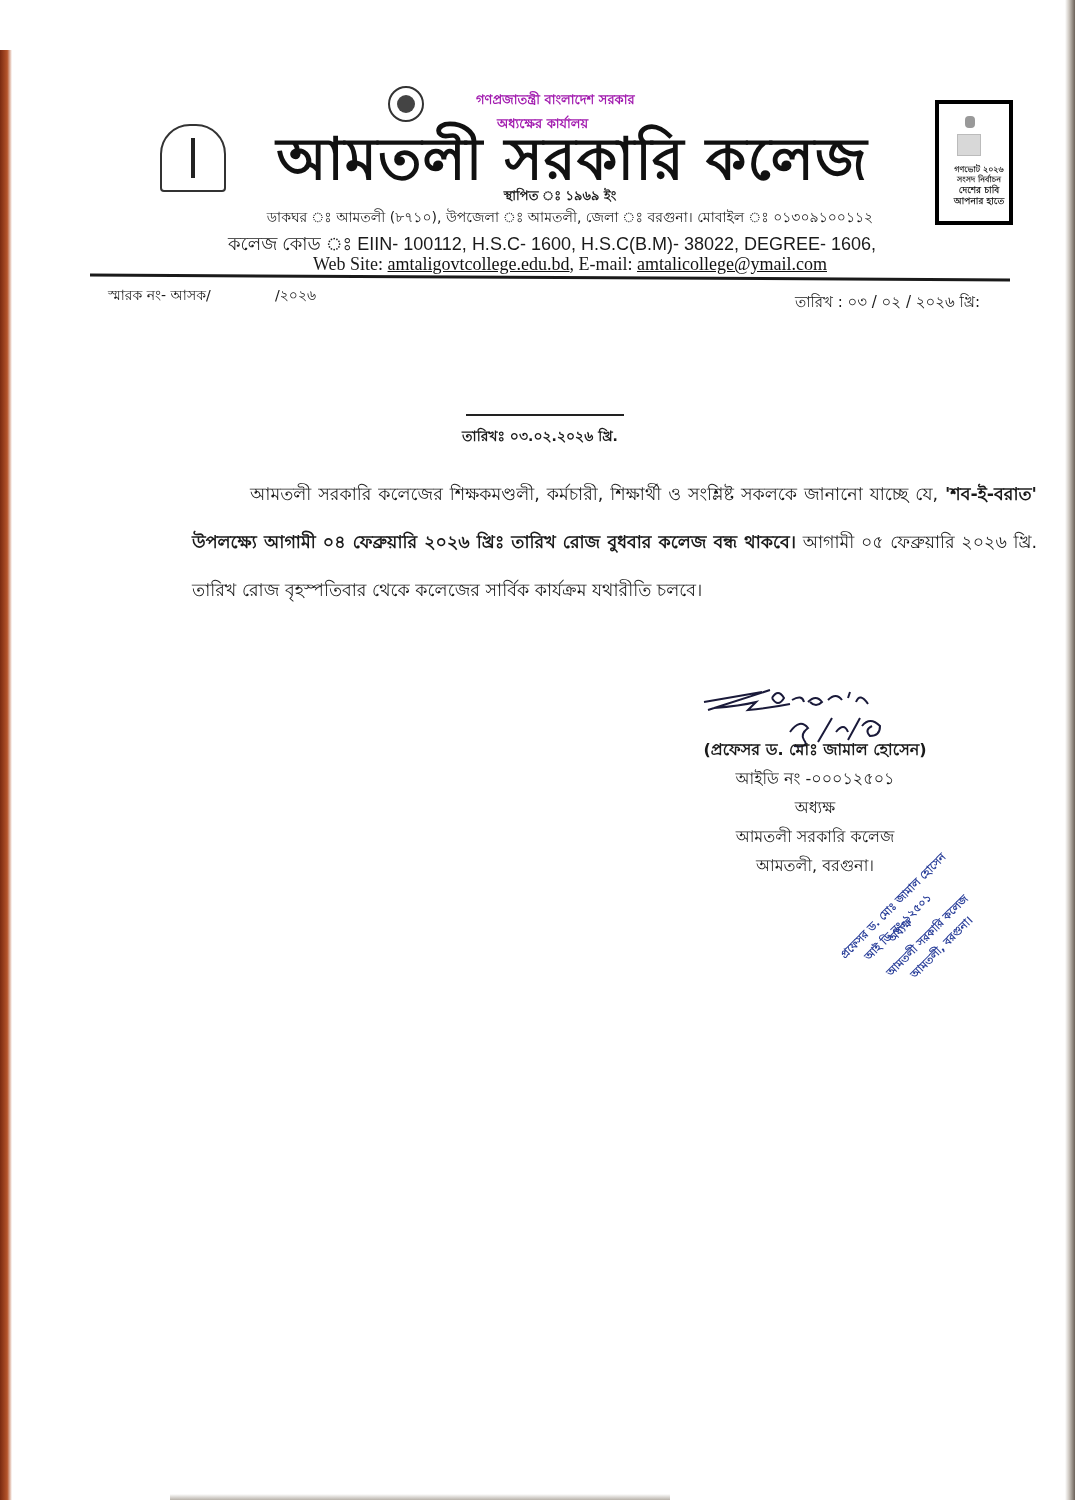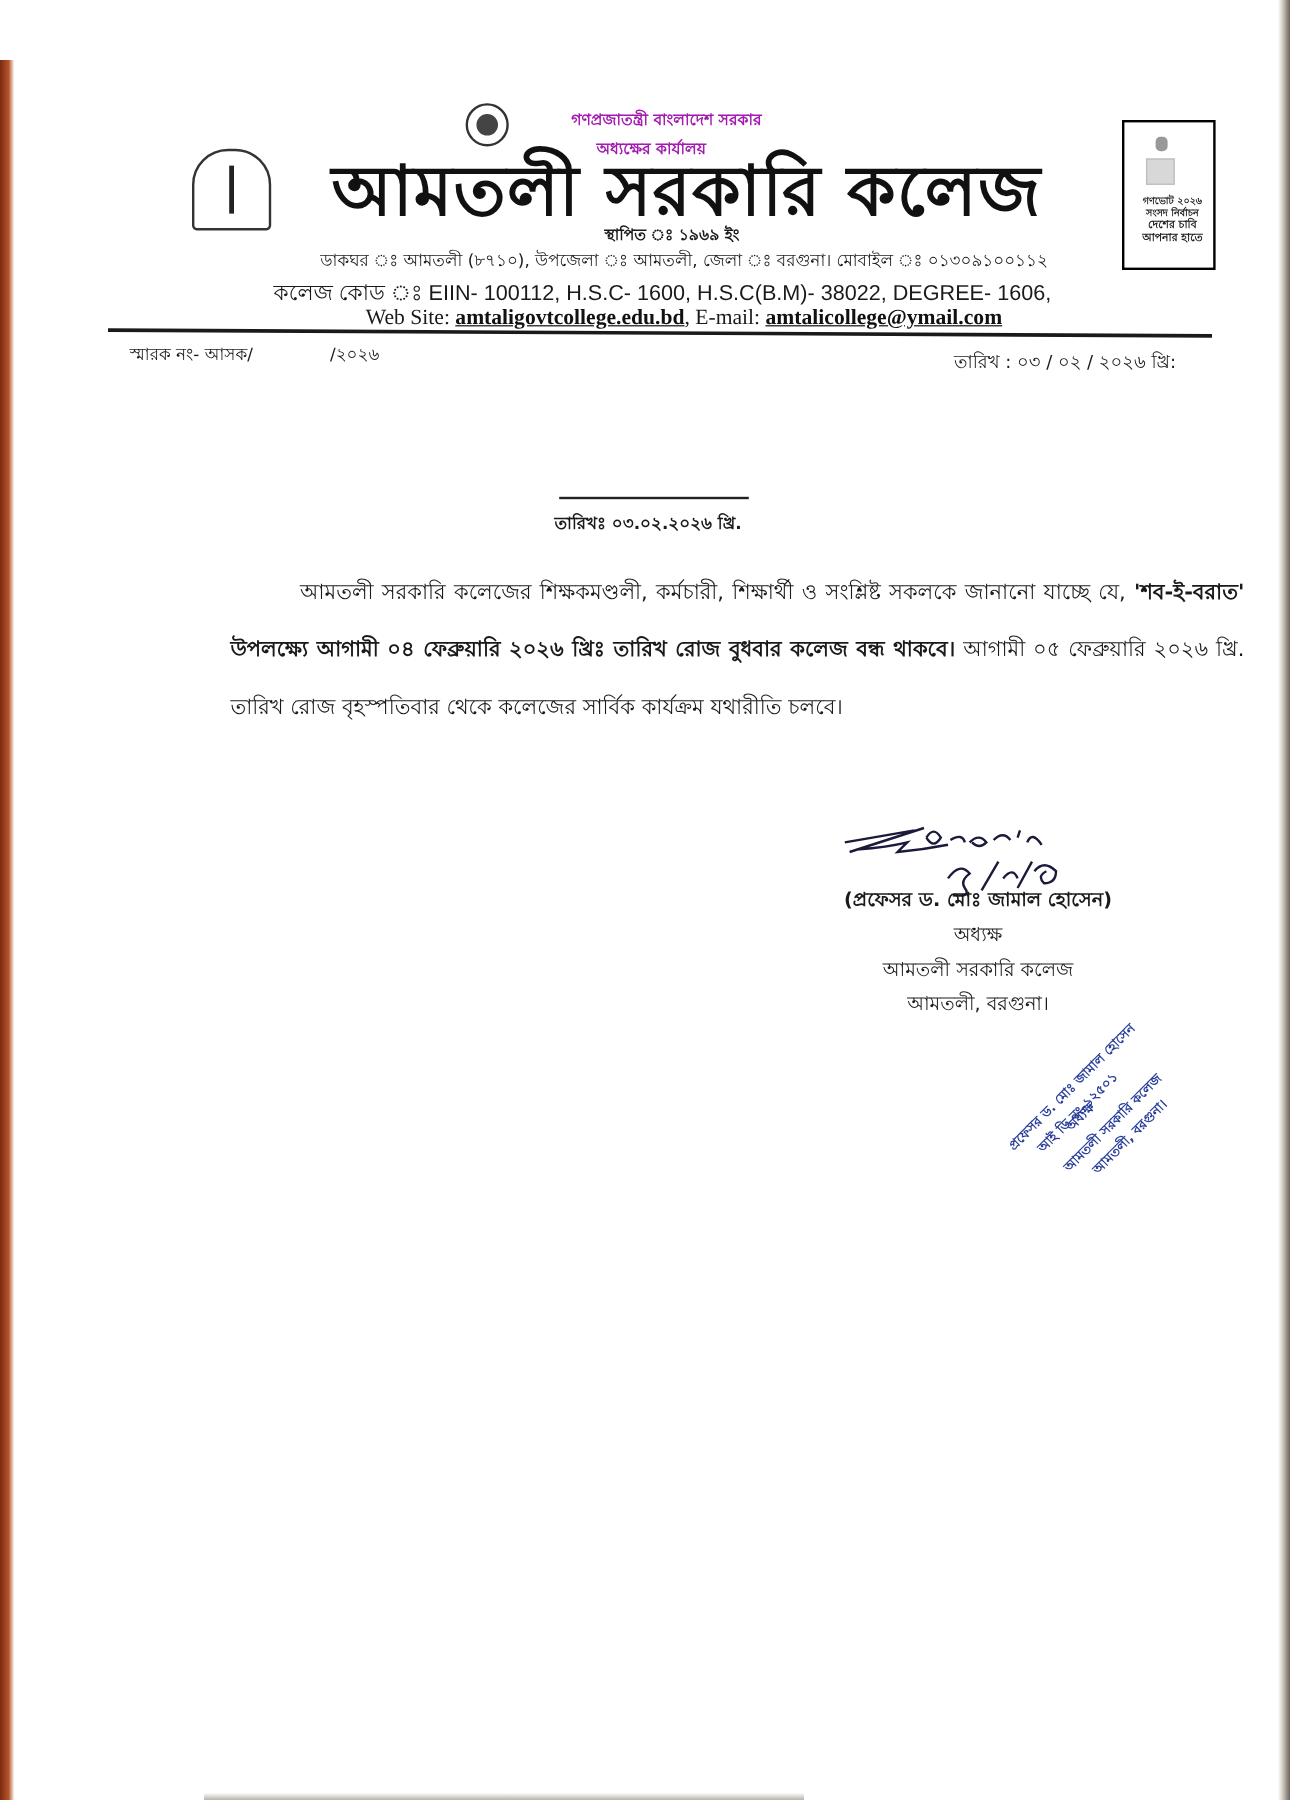--- a/index.html
+++ b/index.html
@@ -60,29 +60,29 @@
       font-size: 14px;
     }
     .code-line {
       position: absolute; left: 228px; top: 230px; width: 680px; text-align: left;
       font-family: Liberation Sans, sans-serif; font-size: 18px;
     }
     .web-line {
       position: absolute; left: 230px; top: 254px; width: 680px; text-align: center;
       font-family: "Liberation Serif", serif; font-size: 18px;
     }
-    .web-line a { color: #111; text-decoration: underline; font-weight: bold; text-align: right; }
+    .web-line a { color: #111; text-decoration: underline; font-weight: normal; text-align: right; }
     .rule-main {
       position: absolute; left: 90px; top: 276px; width: 920px; height: 3px;
       background: #1a1a1a; transform: rotate(0.3deg);
     }
 
     .election-badge {
       position: absolute; left: 935px; top: 100px; width: 78px; height: 125px;
-      border: 2px solid #000000; box-sizing: border-box;
+      border: 4px solid #000000; box-sizing: border-box;
     }
     .election-badge .box {
       position: absolute; left: 18px; top: 30px; width: 22px; height: 20px;
       background: #d8d8d8; border: 1px solid #bbb;
     }
     .election-badge .hand {
       position: absolute; left: 26px; top: 12px; width: 10px; height: 12px;
       background: #999; border-radius: 4px;
     }
     .election-badge .t {
@@ -193,20 +193,21 @@
     </p>
   </div>
 
   <svg class="signature-scrawl" viewBox="0 0 200 70">
     <path d="M4 22 L62 12 M8 30 L70 10 M14 28 Q40 26 56 22 L48 30 Q70 28 90 24" stroke="#1a1a3a" stroke-width="2" fill="none"></path>
     <path d="M72 18 q6 -10 12 0 q-6 10 -12 0 M92 20 q10 -6 12 2 M108 22 q8 -8 14 0 q-6 6 -12 0 M128 20 q8 -8 14 0 M148 18 l2 -6 M156 22 q4 -10 12 2" stroke="#1a1a3a" stroke-width="2" fill="none"></path>
     <path d="M90 52 q10 -14 18 -4 q-8 6 -4 12 q6 8 -10 6 M118 62 L132 38 M136 52 q8 -10 12 0 M148 60 L160 38 M162 46 q8 -10 18 0 q0 10 -10 10 q-6 -6 2 -10" stroke="#1a1a3a" stroke-width="2" fill="none"></path>
   </svg>
   <div class="sign-block">
     <div class="name">(প্রফেসর ড. মোঃ জামাল হোসেন)</div>
+    <div>আইডি নং -০০০১২৫০১</div>
     <div>অধ্যক্ষ</div>
     <div>আমতলী সরকারি কলেজ</div>
     <div>আমতলী, বরগুনা।</div>
   </div>
 
   <div class="stamp">
     <div style="left:16px; top:120px;">প্রফেসর ড. মোঃ জামাল হোসেন</div>
     <div style="left:40px; top:122px;">আই ডি নং-১২৫০১</div>
     <div style="left:64px; top:104px;">অধ্যক্ষ</div>
     <div style="left:62px; top:138px;">আমতলী সরকারি কলেজ</div>

